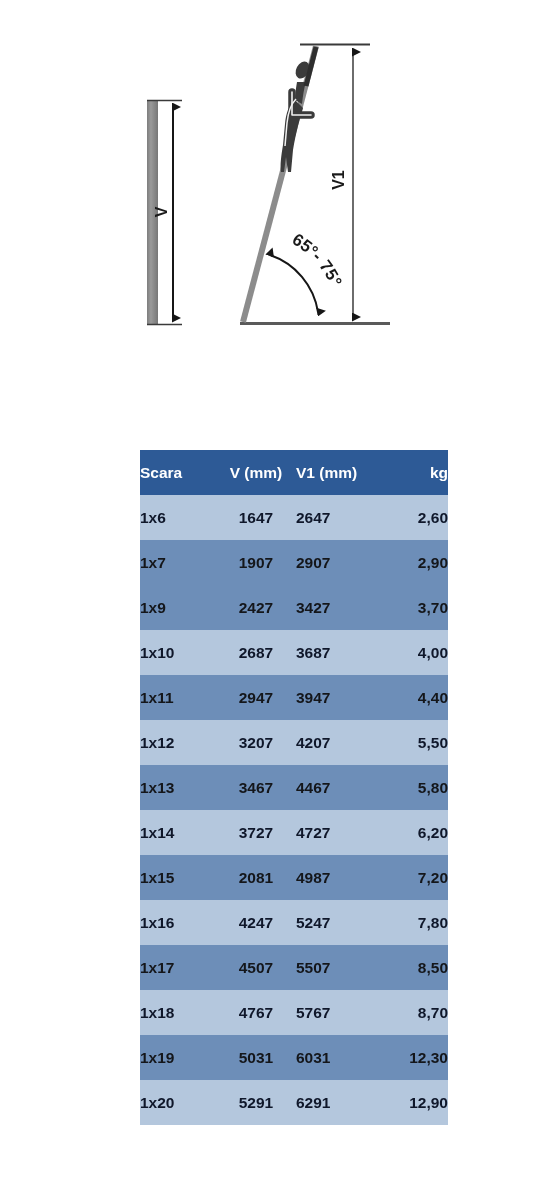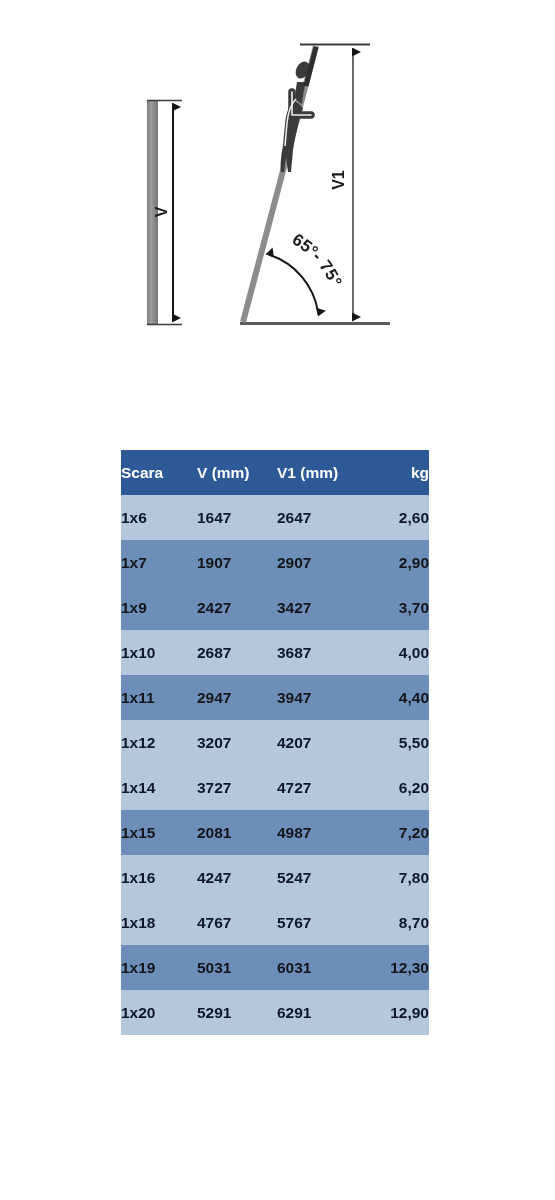--- a/index.html
+++ b/index.html
@@ -38,20 +38,21 @@
   #spec-table-wrap {
     position: absolute;
     left: 121px;
     top: 450px;
     width: 308px;
   }
   table.spec-table {
     border-collapse: collapse;
     width: 308px;
     table-layout: fixed;
+    margin-left: 19px;
   }
   table.spec-table th,
   table.spec-table td {
     padding: 0;
     margin: 0;
     height: 45px;
     font-size: 15.5px;
     font-weight: bold;
     font-family: "Liberation Sans", sans-serif;
     vertical-align: middle;
@@ -59,21 +60,21 @@
   }
   thead tr.header-row {
     background: #2d5a96;
   }
   thead th {
     color: #ffffff;
     height: 46px;
     font-size: 15px;
   }
   th.col-scara, td.col-scara { width: 76px; text-align: left;  padding-left: 11px; }
-  th.col-v,     td.col-v     { width: 80px; text-align: left;  padding-left: 6px; }
+  th.col-v,     td.col-v     { width: 80px; text-align: center;  padding-left: 6px; }
   th.col-v1,    td.col-v1    { width: 90px; text-align: left;  padding-left: 6px; }
   th.col-kg,    td.col-kg    { width: 62px; text-align: right; padding-right: 13px; }
 
   tbody tr.row-light { background: #b4c7dd; }
   tbody tr.row-dark  { background: #6d8eb8; padding-left: 28px; }
   tbody td {
     color: #0f172a;
   }
   tbody tr.row-dark td { color: #14161a; }
 </style>
@@ -198,38 +199,50 @@
           <td class="col-v">2947</td>
           <td class="col-v1">3947</td>
           <td class="col-kg">4,40</td>
         </tr>
         <tr class="row-light">
           <td class="col-scara">1x12</td>
           <td class="col-v">3207</td>
           <td class="col-v1">4207</td>
           <td class="col-kg">5,50</td>
         </tr>
+        <tr class="row-dark">
+          <td class="col-scara">1x13</td>
+          <td class="col-v">3467</td>
+          <td class="col-v1">4467</td>
+          <td class="col-kg">5,80</td>
+        </tr>
         <tr class="row-light">
           <td class="col-scara">1x14</td>
           <td class="col-v">3727</td>
           <td class="col-v1">4727</td>
           <td class="col-kg">6,20</td>
         </tr>
         <tr class="row-dark">
           <td class="col-scara">1x15</td>
           <td class="col-v">2081</td>
           <td class="col-v1">4987</td>
           <td class="col-kg">7,20</td>
         </tr>
         <tr class="row-light">
           <td class="col-scara">1x16</td>
           <td class="col-v">4247</td>
           <td class="col-v1">5247</td>
           <td class="col-kg">7,80</td>
         </tr>
+        <tr class="row-dark">
+          <td class="col-scara">1x17</td>
+          <td class="col-v">4507</td>
+          <td class="col-v1">5507</td>
+          <td class="col-kg">8,50</td>
+        </tr>
         <tr class="row-light">
           <td class="col-scara">1x18</td>
           <td class="col-v">4767</td>
           <td class="col-v1">5767</td>
           <td class="col-kg">8,70</td>
         </tr>
         <tr class="row-dark">
           <td class="col-scara">1x19</td>
           <td class="col-v">5031</td>
           <td class="col-v1">6031</td>

